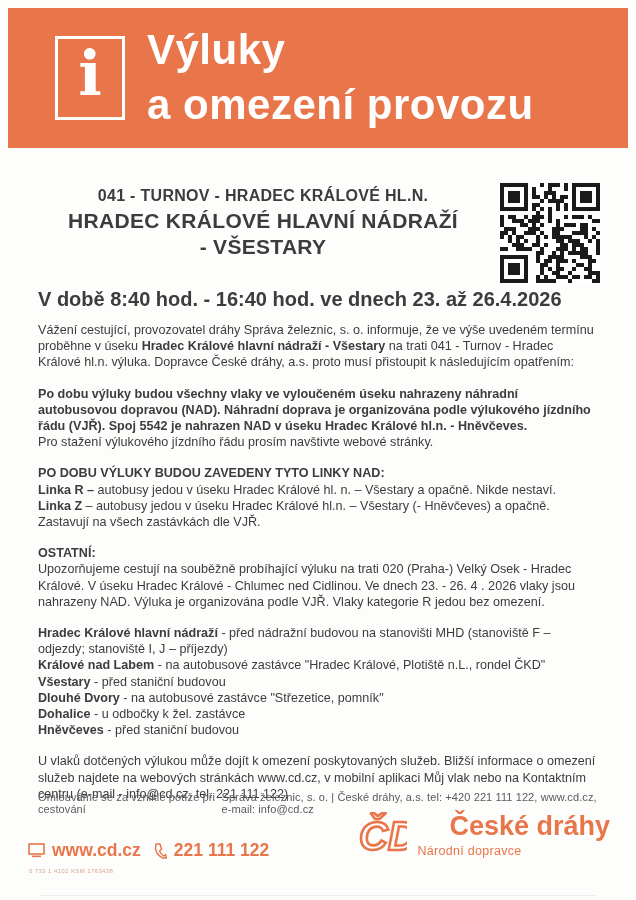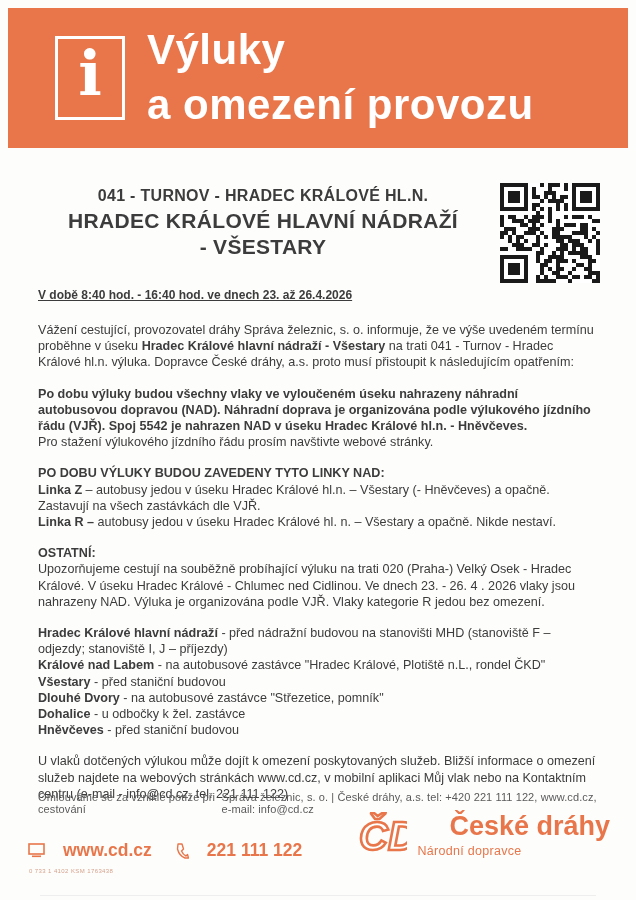--- a/index.html
+++ b/index.html
@@ -42,38 +42,38 @@
     display:flex;
   }
   .head-titles{flex:1;text-align:center;padding-top:4px;}
   .route-line{font-size:16px;font-weight:bold;letter-spacing:.3px;}
   .main-title{font-size:21px;font-weight:bold;letter-spacing:.3px;line-height:1.22;margin-top:3px;}
   .qr{width:100px;height:100px;flex:0 0 100px;margin-left:12px;}
 
   
   .date-line{
     position:absolute;left:38px;top:288px;right:36px;
-    font-size:12px;font-weight:bold;text-decoration:underline;
+    font-size:20px;font-weight:bold;
   }
   .content{
     position:absolute;left:38px;top:322px;width:566px;
     font-size:12.6px;line-height:16.2px;
   }
   .content p{margin:0 8px 0 0;}
   .sp{height:15px;}
 
   
   .smallprint{
     position:absolute;left:38px;right:36px;top:791px;
     display:flex;justify-content:space-between;
     font-size:11px;color:#5a5a5a;letter-spacing:.1px;
   }
   .contact-bar{
     position:absolute;left:28px;top:840px;
-    display:flex;align-items:center;gap:18px;
+    display:flex;align-items:center;gap:7px;
     color:#e8764a;font-weight:bold;font-size:17.5px;
   }
   .contact-bar .ic{display:inline-flex;}
   .print-code{
     position:absolute;left:29px;top:868px;
     font-size:6px;color:#d6a28c;letter-spacing:.4px;
   }
   .brand{
     position:absolute;right:26px;top:812px;
     display:flex;align-items:flex-start;
@@ -422,22 +422,22 @@
 
   <div class="date-line">V době 8:40 hod. - 16:40 hod. ve dnech 23. až 26.4.2026</div>
 
   <div class="content">
     <p><span>Vážení cestující, provozovatel dráhy Správa železnic, s. o. informuje, že ve výše uvedeném termínu proběhne v úseku </span><span class="b">Hradec Králové hlavní nádraží - Všestary</span><span> na trati 041 - Turnov - Hradec Králové hl.n. výluka. Dopravce České dráhy, a.s. proto musí přistoupit k následujícím opatřením:</span></p>
     <div class="sp"></div>
     <p class="b">Po dobu výluky budou všechny vlaky ve vyloučeném úseku nahrazeny náhradní autobusovou dopravou (NAD). Náhradní doprava je organizována podle výlukového jízdního řádu (VJŘ). Spoj 5542 je nahrazen NAD v úseku Hradec Králové hl.n. - Hněvčeves.</p>
     <p>Pro stažení výlukového jízdního řádu prosím navštivte webové stránky.</p>
     <div class="sp"></div>
     <p class="b">PO DOBU VÝLUKY BUDOU ZAVEDENY TYTO LINKY NAD:</p>
+    <p><span class="b">Linka R –</span><span> autobusy jedou v úseku Hradec Králové hl. n. – Všestary a opačně. Nikde nestaví.</span></p>
     <p><span class="b">Linka Z</span><span> – autobusy jedou v úseku Hradec Králové hl.n. – Všestary (- Hněvčeves) a opačně. Zastavují na všech zastávkách dle VJŘ.</span></p>
-    <p><span class="b">Linka R –</span><span> autobusy jedou v úseku Hradec Králové hl. n. – Všestary a opačně. Nikde nestaví.</span></p>
     <div class="sp"></div>
     <p class="b">OSTATNÍ:</p>
     <p>Upozorňujeme cestují na souběžně probíhající výluku na trati 020 (Praha-) Velký Osek - Hradec Králové. V úseku Hradec Králové - Chlumec ned Cidlinou. Ve dnech 23. - 26. 4 . 2026 vlaky jsou nahrazeny NAD. Výluka je organizována podle VJŘ. Vlaky kategorie R jedou bez omezení.</p>
     <div class="sp"></div>
     <p><span class="b">Hradec Králové hlavní nádraží</span><span> - před nádražní budovou na stanovišti MHD (stanoviště F – odjezdy; stanoviště I, J – příjezdy)</span></p>
     <p><span class="b">Králové nad Labem</span><span> - na autobusové zastávce "Hradec Králové, Plotiště n.L., rondel ČKD"</span></p>
     <p><span class="b">Všestary</span><span> - před staniční budovou</span></p>
     <p><span class="b">Dlouhé Dvory</span><span> - na autobusové zastávce "Střezetice, pomník"</span></p>
     <p><span class="b">Dohalice</span><span> - u odbočky k žel. zastávce</span></p>
     <p><span class="b">Hněvčeves</span><span> - před staniční budovou</span></p>

